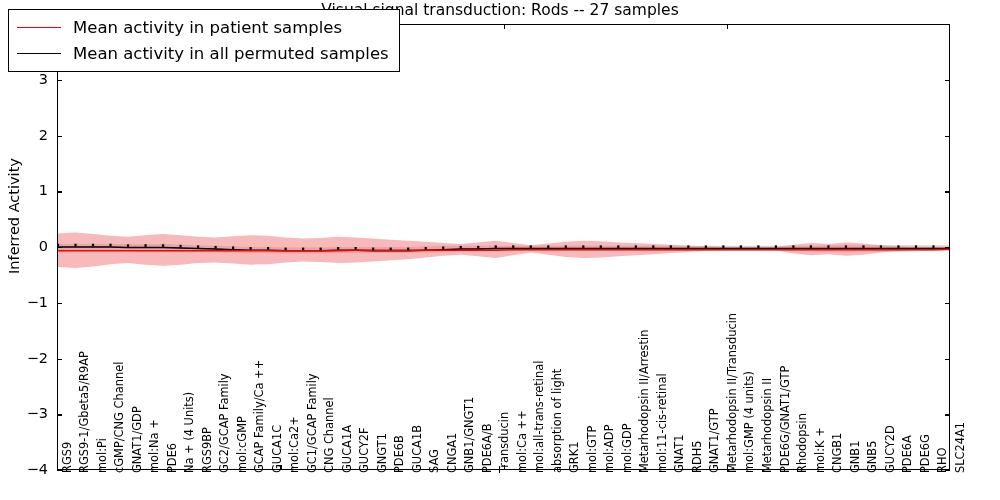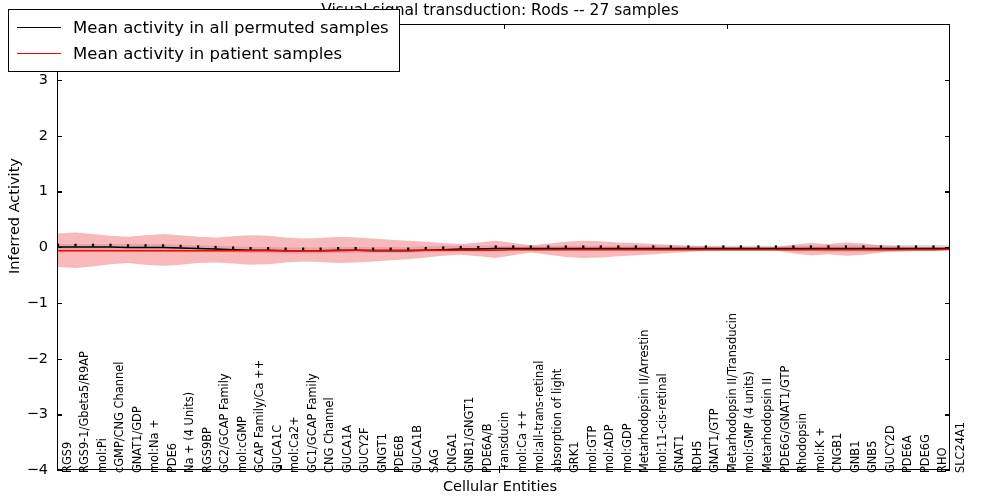--- a/index.html
+++ b/index.html
@@ -164,21 +164,20 @@
   <div id="xticks-container">
       <div class="xtickmark" style="left: 280.25px; top: 465px;"></div>
       <div class="xtickmarkT" style="left: 280.25px; top: 24px;"></div>
       <div class="xtickmark" style="left: 503.5px; top: 465px;"></div>
       <div class="xtickmarkT" style="left: 503.5px; top: 24px;"></div>
       <div class="xtickmark" style="left: 726.75px; top: 465px;"></div>
       <div class="xtickmarkT" style="left: 726.75px; top: 24px;"></div>
     </div>
 
   <div id="ylabel">Inferred Activity</div>
-  <div id="xlabel">Cellular Entities</div>
 
   <div id="xticklabels">
       <div class="xcat" style="left: 4.6px; top: 2px;">RGS9</div>
       <div class="xcat" style="left: 22.1098px; top: 2px;">RGS9-1/Gbeta5/R9AP</div>
       <div class="xcat" style="left: 39.6196px; top: 2px;">mol:Pi</div>
       <div class="xcat" style="left: 57.1294px; top: 2px;">cGMP/CNG Channel</div>
       <div class="xcat" style="left: 74.6392px; top: 2px;">GNAT1/GDP</div>
       <div class="xcat" style="left: 92.149px; top: 2px;">mol:Na +</div>
       <div class="xcat" style="left: 109.659px; top: 2px;">PDE6</div>
       <div class="xcat" style="left: 127.169px; top: 2px;">Na + (4 Units)</div>
@@ -223,22 +222,22 @@
       <div class="xcat" style="left: 810.051px; top: 2px;">GNB5</div>
       <div class="xcat" style="left: 827.561px; top: 2px;">GUCY2D</div>
       <div class="xcat" style="left: 845.071px; top: 2px;">PDE6A</div>
       <div class="xcat" style="left: 862.58px; top: 2px;">PDE6G</div>
       <div class="xcat" style="left: 880.09px; top: 2px;">RHO</div>
       <div class="xcat" style="left: 897.6px; top: 2px;">SLC24A1</div>
     </div>
 
   <div id="legend">
     <div class="legrow">
+      <span class="legline red"></span>
+      <span class="legtext">Mean activity in patient samples</span>
+    </div>
+    <div class="legrow">
       <span class="legline"></span>
       <span class="legtext">Mean activity in all permuted samples</span>
     </div>
-    <div class="legrow">
-      <span class="legline red"></span>
-      <span class="legtext">Mean activity in patient samples</span>
-    </div>
   </div>
 
 </div>
 
 </body></html>

